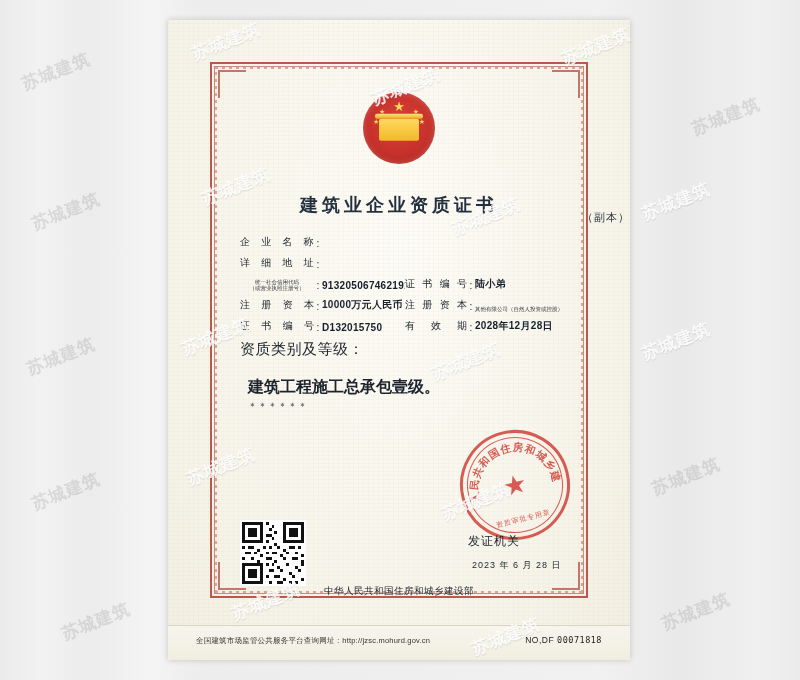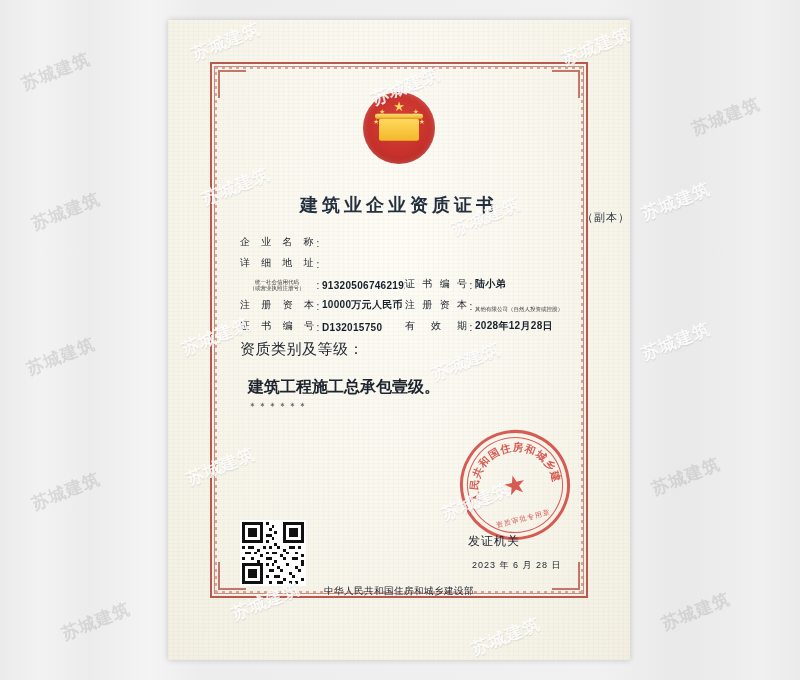--- a/index.html
+++ b/index.html
@@ -387,20 +387,27 @@
       </text>
     </svg>
     <div class="star-c">★</div>
     <div class="bottom-txt">资质审批专用章</div>
   </div>
 
   <div class="issuer">发证机关</div>
   <div class="issue-date">2023 年 6 月 28 日</div>
   <div class="ministry">中华人民共和国住房和城乡建设部</div>
 
+  <div class="footer">
+    <div class="left">全国建筑市场监管公共服务平台查询网址：http://jzsc.mohurd.gov.cn</div>
+    <div class="right">
+      <span>NO,DF</span>
+      <span class="num">00071818</span>
+    </div>
+  </div>
 </div>
 
 <div class="wm" id="watermark-layer">
     <span class="dim" style="left: 20px; top: 60px;">苏城建筑</span>
     <span style="left: 190px; top: 30px;">苏城建筑</span>
     <span style="left: 370px; top: 75px;">苏城建筑</span>
     <span style="left: 560px; top: 35px;">苏城建筑</span>
     <span class="dim" style="left: 690px; top: 105px;">苏城建筑</span>
     <span class="dim" style="left: 30px; top: 200px;">苏城建筑</span>
     <span style="left: 200px; top: 175px;">苏城建筑</span>

